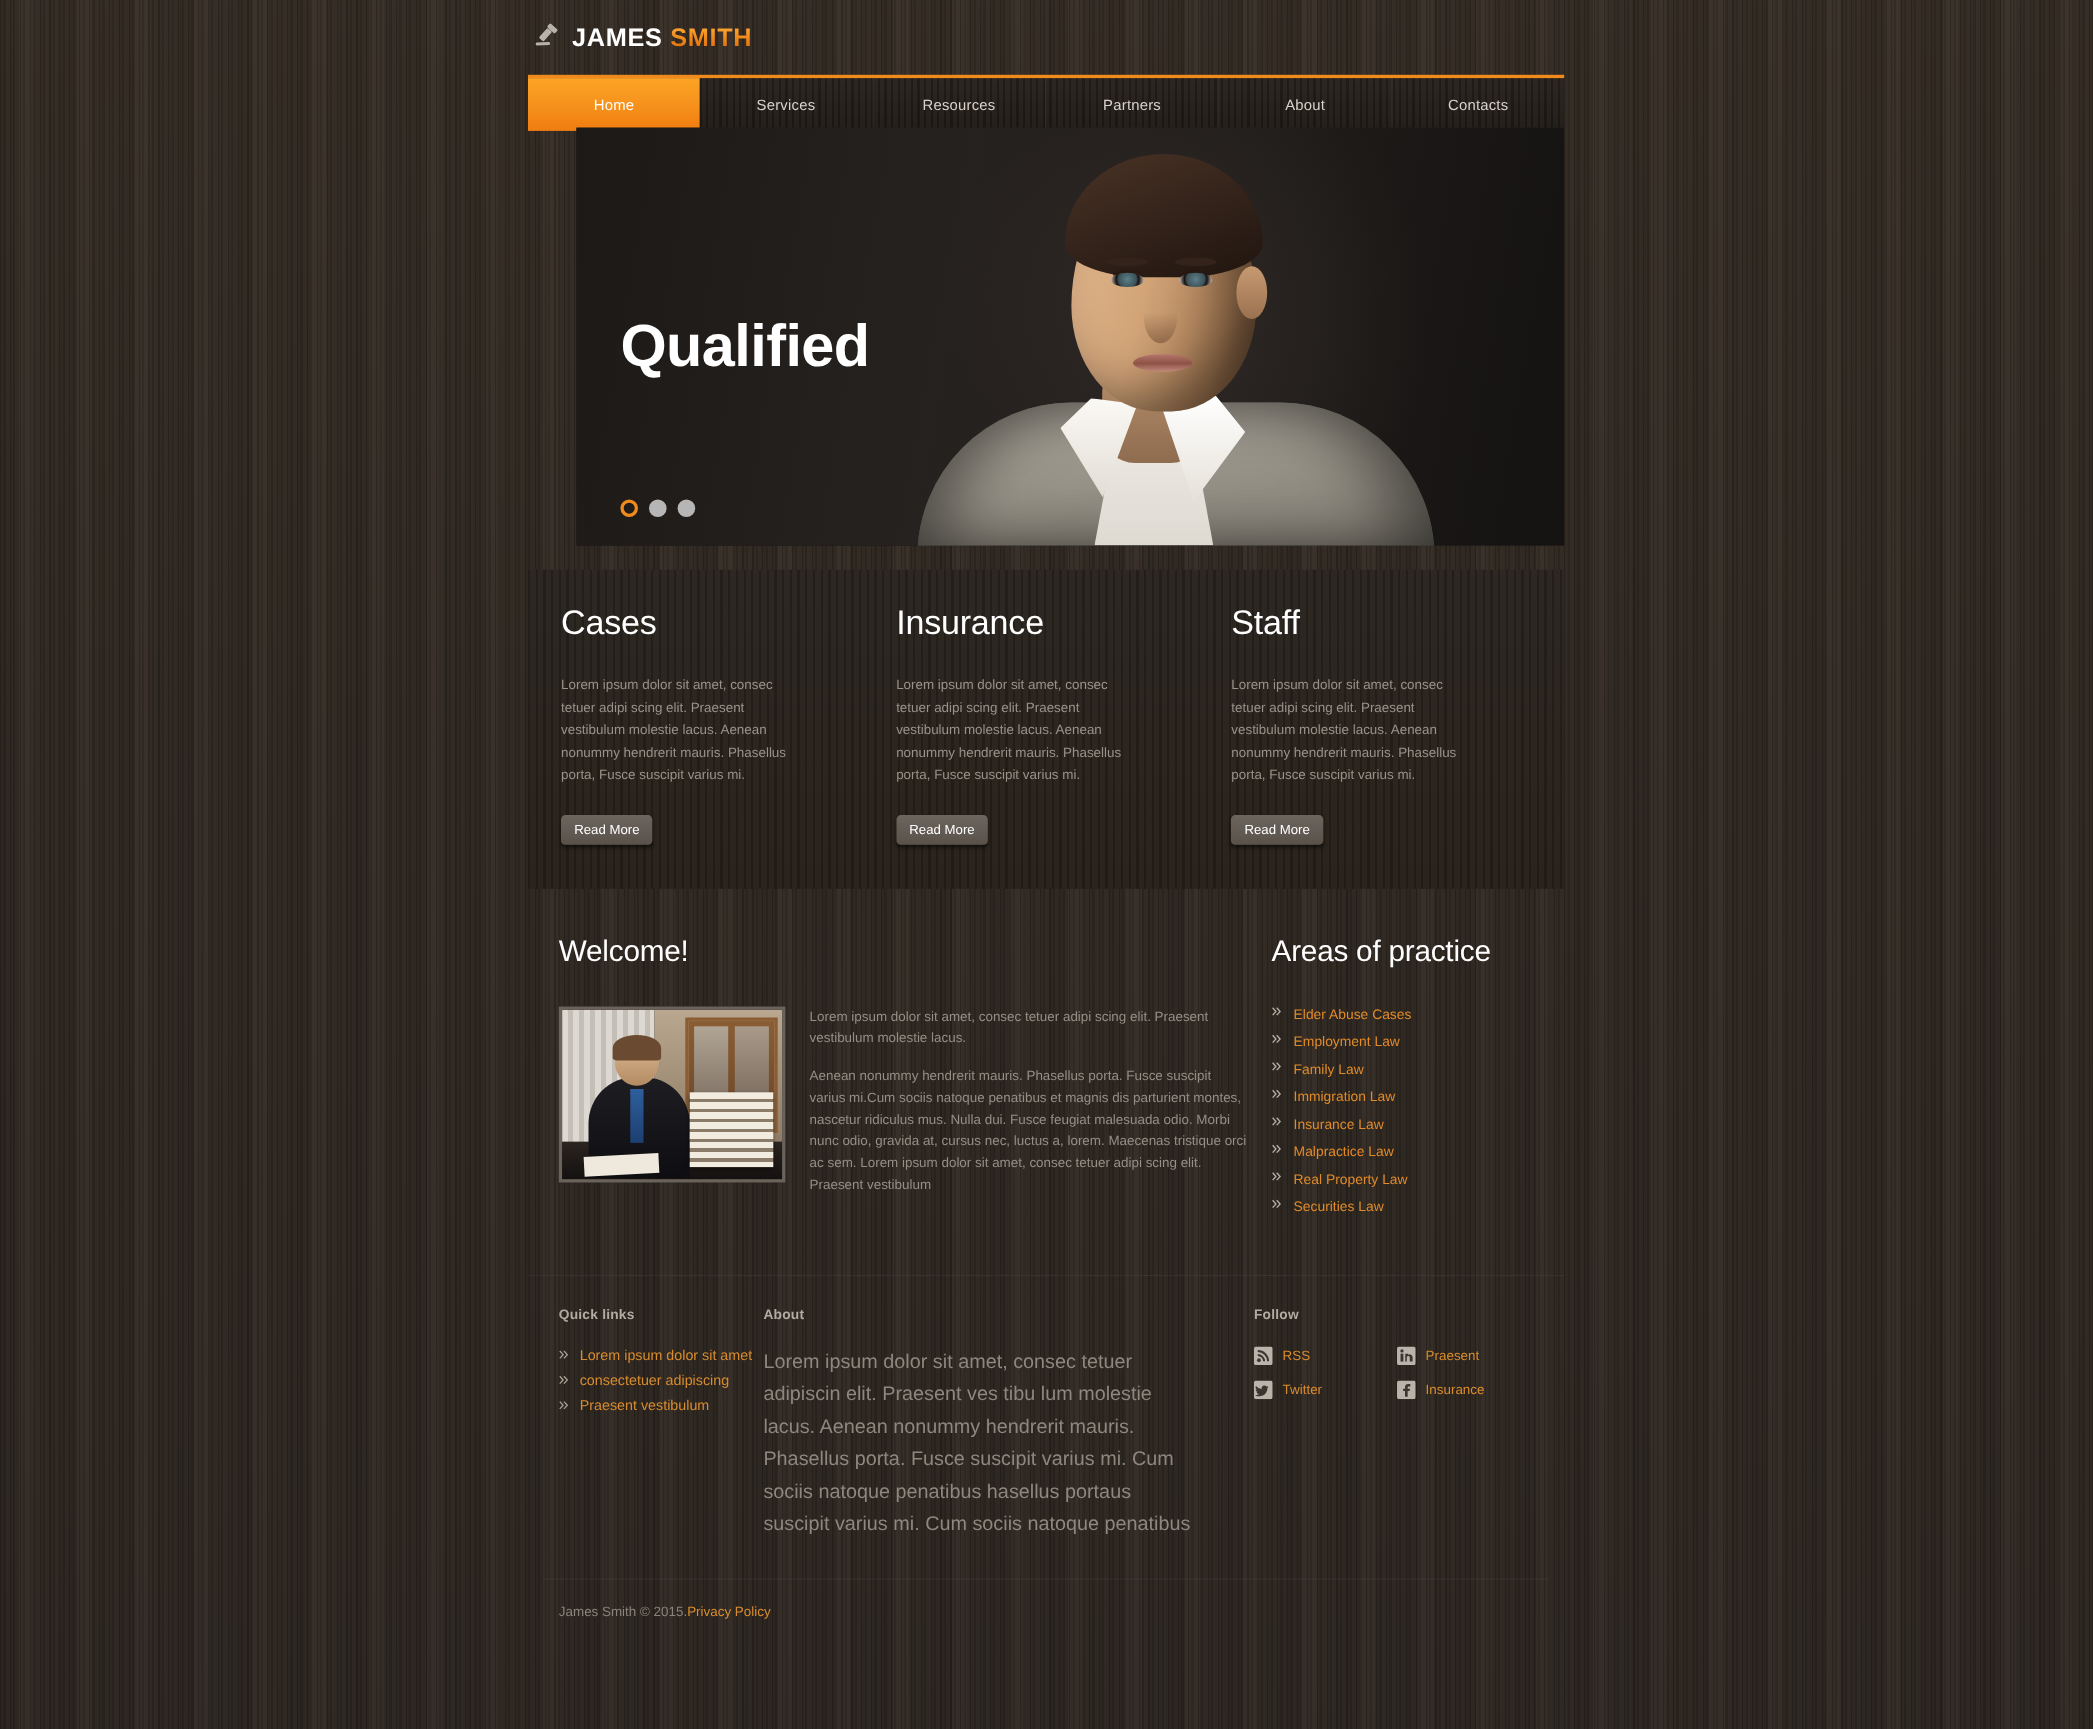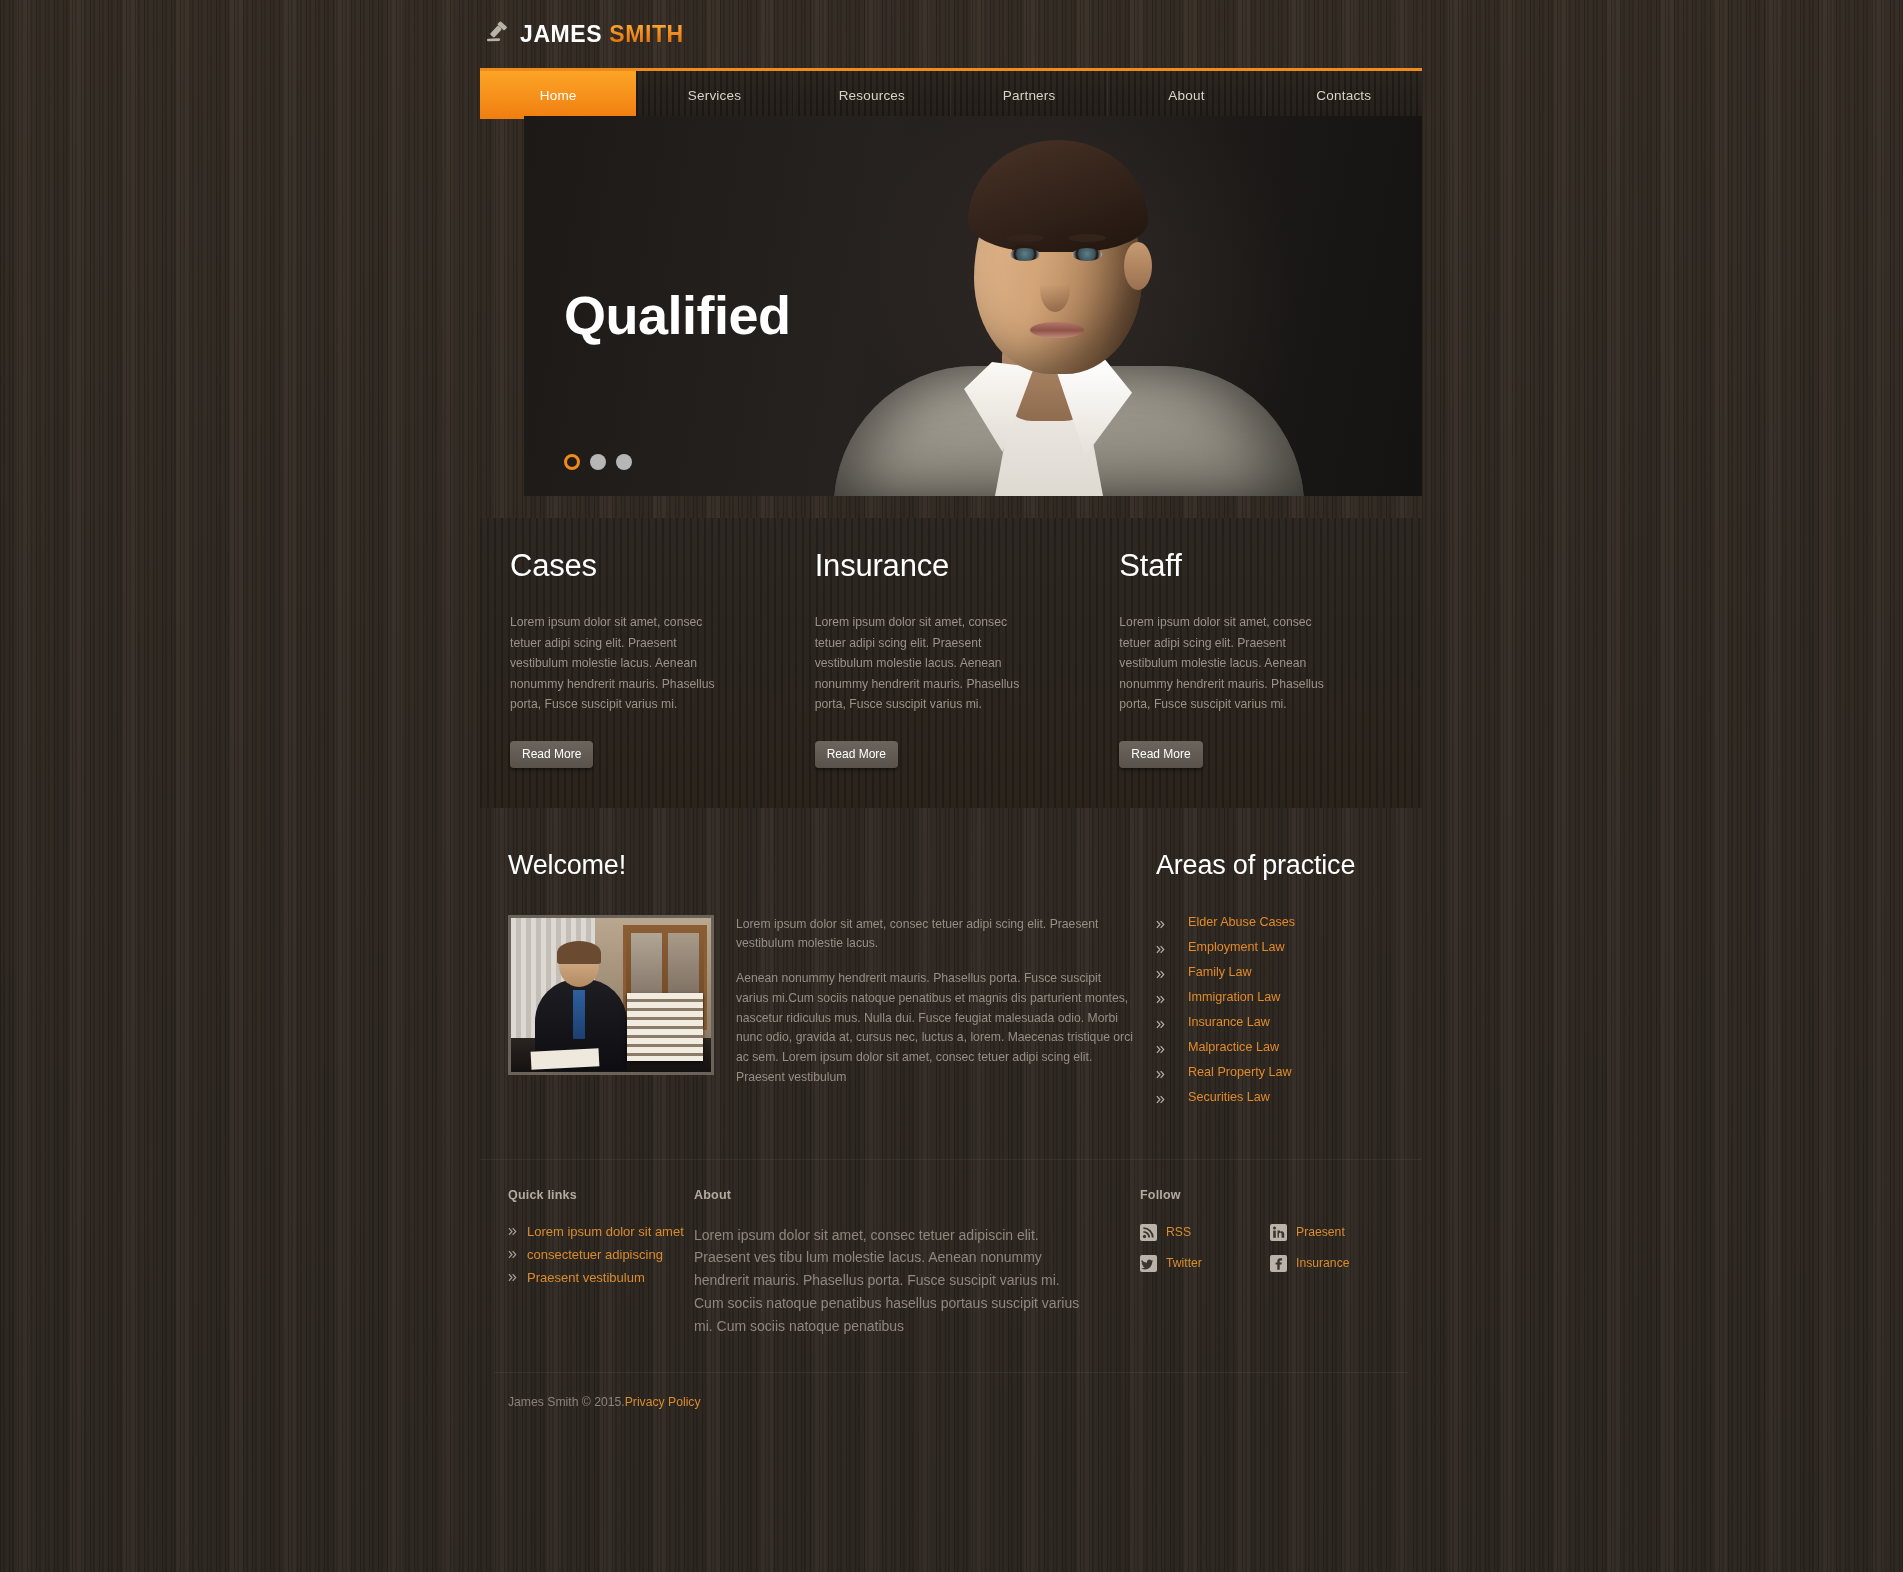--- a/index.html
+++ b/index.html
@@ -388,22 +388,22 @@
     line-height: 1.62;
     color: #968d85;
     margin-bottom: 15px;
   }
 
   
   .practice-list { list-style: none; }
   .practice-list li { margin-bottom: 11px; }
   .practice-link {
     display: flex;
-    align-items: flex-end;
-    gap: 23px;
+    align-items: flex-start;
+    gap: 11px;
     font-size: 12.6px;
     color: #e08a2a;
     text-decoration: none;
   }
   .arrow-icon {
     width: 9px; height: 9px;
     flex: none;
     display: block;
   }
 
@@ -429,21 +429,21 @@
   .footer-links li { margin-bottom: 8px; }
   .footer-link {
     display: flex;
     align-items: center;
     gap: 10px;
     font-size: 13px;
     color: #d98c2e;
     text-decoration: none;
   }
   .footer-about-text {
-    font-size: 14px;
+    font-size: 18px;
     line-height: 1.64;
     color: #8f867e;
   }
   .social-grid {
     display: grid;
     grid-template-columns: 88px auto;
     gap: 14px 42px;
   }
   .social-item {
     display: flex;

